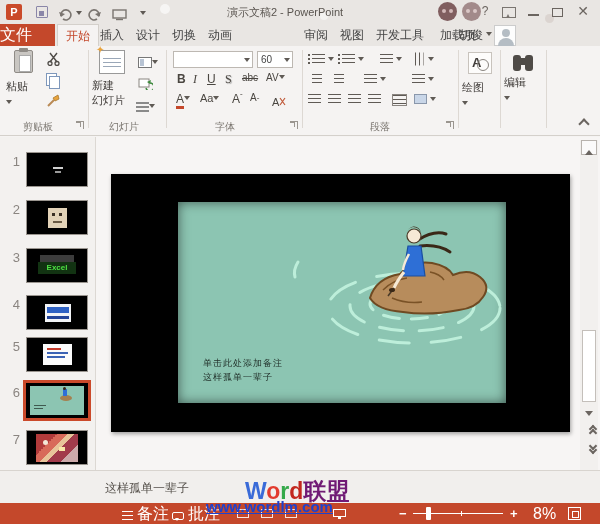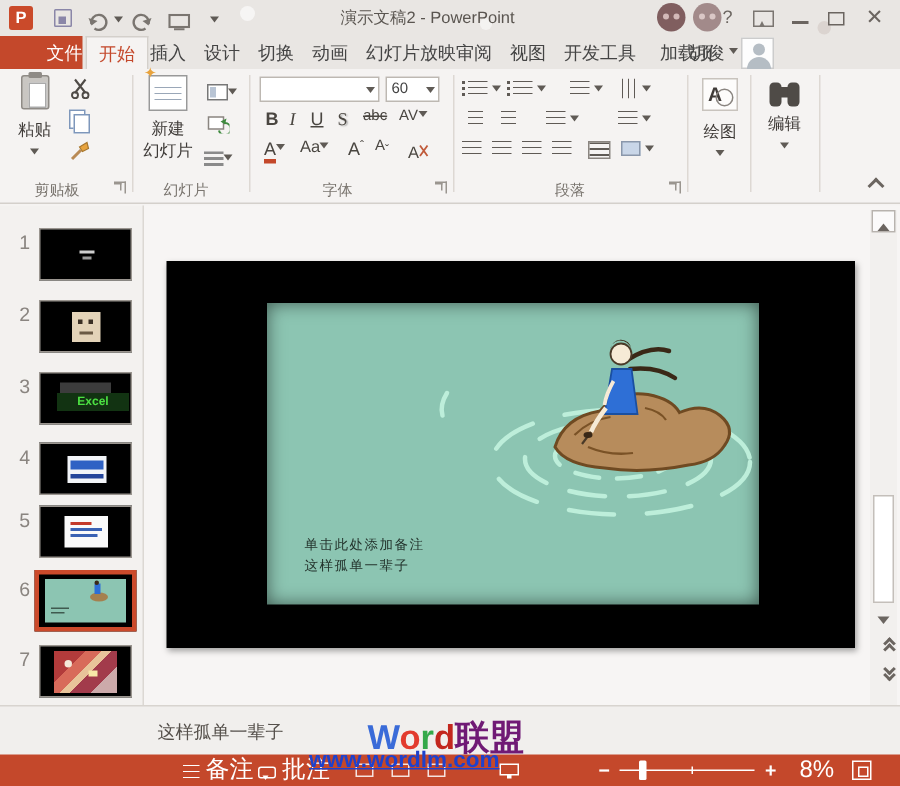--- a/index.html
+++ b/index.html
@@ -20,38 +20,38 @@
   .arc { position:absolute; top:5px; width:14px; height:14px; }
   .tbtitle { position:absolute; left:80px; right:110px; top:0; height:24px; text-align:center; line-height:24px; font-size:11px; color:#5a5550; }
   .winbtn { position:absolute; top:2px; width:22px; height:19px; text-align:center; line-height:19px; color:#6b6560; font-size:12px; }
   .ribopt { position:absolute; top:5px; width:14px; height:11px; border:1px solid #7a7570; }
   .ribopt::before { content:"▴"; position:absolute; left:3px; top:-2px; font-size:8px; color:#7a7570; }
   .maxic { position:absolute; top:6px; width:11px; height:9px; border:1.5px solid #6b6560; }
   .minic { position:absolute; top:12px; width:11px; height:2px; background:#6b6560; }
 
   
   .tabrow { position:absolute; left:0; top:24px; width:600px; height:22px; background:#e9e6e3; }
-  .filetab { position:absolute; left:0; top:0; width:55px; height:38px; background:#c4482b; color:#fff; font-size:12px; text-align:right; line-height:22px; }
+  .filetab { position:absolute; left:0; top:0; width:55px; height:38px; background:#c4482b; color:#fff; font-size:16px; text-align:left; line-height:22px; }
   .tab { position:absolute; top:0; height:22px; font-size:12px; line-height:22px; color:#444; padding:0 8px; }
   .tab.active { background:#f5f3f2; color:#c4482b; border:1px solid #d4d0cb; border-bottom:none; }
   .usertab { position:absolute; left:459px; top:0; height:22px; font-size:12px; line-height:22px; color:#444; }
   .usertab .dd { display:inline-block; margin-left:3px; }
   .avatar { position:absolute; left:494px; top:1px; width:22px; height:21px; background:#fdfdfd; border:1px solid #ccc; }
   .avatar::before { content:""; position:absolute; left:7px; top:3px; width:8px; height:8px; border-radius:50%; background:#b5bdc4; }
   .avatar::after { content:""; position:absolute; left:3px; top:12px; width:16px; height:8px; border-radius:8px 8px 0 0; background:#b5bdc4; }
 
   
   .ribbon { position:absolute; left:0; top:46px; width:600px; height:90px; background:#f5f3f2; border-bottom:1px solid #d4d0cb; }
   .gsep { position:absolute; top:4px; width:1px; height:78px; background:#ddd8d3; }
   .glabel { position:absolute; top:74px; font-size:10px; color:#7a756f; text-align:center; }
   .launcher { position:absolute; top:75px; width:8px; height:8px; border-left:1px solid #9a958f; border-bottom:1px solid #9a958f; transform:rotate(180deg); }
   .launcher::before { content:""; position:absolute; left:2px; top:2px; width:4px; height:4px; border-left:1px solid #9a958f; border-bottom:1px solid #9a958f; }
   .dd { width:0; height:0; border:3px solid transparent; border-top:4px solid #5f5a55; display:inline-block; vertical-align:middle; }
   .rbtext { font-size:11px; color:#3f3b38; }
-  .bigbtn { position:absolute; text-align:center; }
+  .bigbtn { position:absolute; text-align:left; }
 
   .clipic { position:relative; width:19px; height:23px; margin:0 auto; background:#c9c6c2; border:1px solid #8f8b86; border-radius:2px; }
   .clipic::before { content:""; position:absolute; left:4px; top:-3px; width:9px; height:4px; background:#8f8b86; border-radius:1px; }
   .clipic::after { content:""; position:absolute; left:4px; top:4px; width:10px; height:15px; background:#fff; border:1px solid #aaa; }
   .copyic { position:relative; width:12px; height:14px; }
   .copyic::before, .copyic::after { content:""; position:absolute; width:9px; height:11px; background:#fff; border:1px solid #7e97bb; }
   .copyic::before { left:0; top:0; } .copyic::after { left:3px; top:3px; }
   .smallbtn { position:absolute; }
 
   .newslideic { position:relative; width:26px; height:24px; margin:0 auto; background:#fff; border:1px solid #999; }
@@ -181,21 +181,20 @@
     <div class="winbtn" style="left:572px;font-size:14px">✕</div>
   </div>
 
   <div class="tabrow">
     <div class="filetab">文件</div>
     <div class="tab active" style="left:57px">开始</div>
     <div class="tab" style="left:92px">插入</div>
     <div class="tab" style="left:128px">设计</div>
     <div class="tab" style="left:164px">切换</div>
     <div class="tab" style="left:200px">动画</div>
-    <div class="tab" style="left:236px">幻灯片放映</div>
     <div class="tab" style="left:296px">审阅</div>
     <div class="tab" style="left:332px">视图</div>
     <div class="tab" style="left:368px">开发工具</div>
     <div class="tab" style="left:432px">加载项</div>
     <div class="usertab"><span>胡俊</span><span class="dd"></span></div>
     <div class="avatar"></div>
   </div>
 
   <div class="ribbon">
 
@@ -320,21 +319,21 @@
           <div class="tinner" style="left:21px;top:7px;width:19px;height:20px;background:#e3d3b8"></div>
           <div class="tinner" style="left:25px;top:12px;width:3px;height:3px;background:#3a2f24"></div>
           <div class="tinner" style="left:32px;top:12px;width:3px;height:3px;background:#3a2f24"></div>
           <div class="tinner" style="left:26px;top:20px;width:9px;height:2px;background:#6a5a44"></div>
         </div>
       </div>
       <div class="titem" style="top:111px">
         <div class="tnum">3</div>
         <div class="tbox">
           <div class="tinner" style="left:13px;top:6px;width:34px;height:7px;background:#3c3c3c"></div>
-          <div class="tinner" style="left:11px;top:13px;width:48px;height:12px;background:#123312;color:#4ce042;font-size:8px;font-weight:bold;line-height:12px;text-align:center">Excel</div>
+          <div class="tinner" style="left:11px;top:13px;width:38px;height:12px;background:#123312;color:#4ce042;font-size:8px;font-weight:bold;line-height:12px;text-align:center">Excel</div>
         </div>
       </div>
       <div class="titem" style="top:158px">
         <div class="tnum">4</div>
         <div class="tbox">
           <div class="tinner" style="left:18px;top:8px;width:26px;height:18px;background:#f2f4f7"></div>
           <div class="tinner" style="left:20px;top:11px;width:22px;height:6px;background:#2f62c4"></div>
           <div class="tinner" style="left:20px;top:20px;width:22px;height:3px;background:#24459a"></div>
         </div>
       </div>

